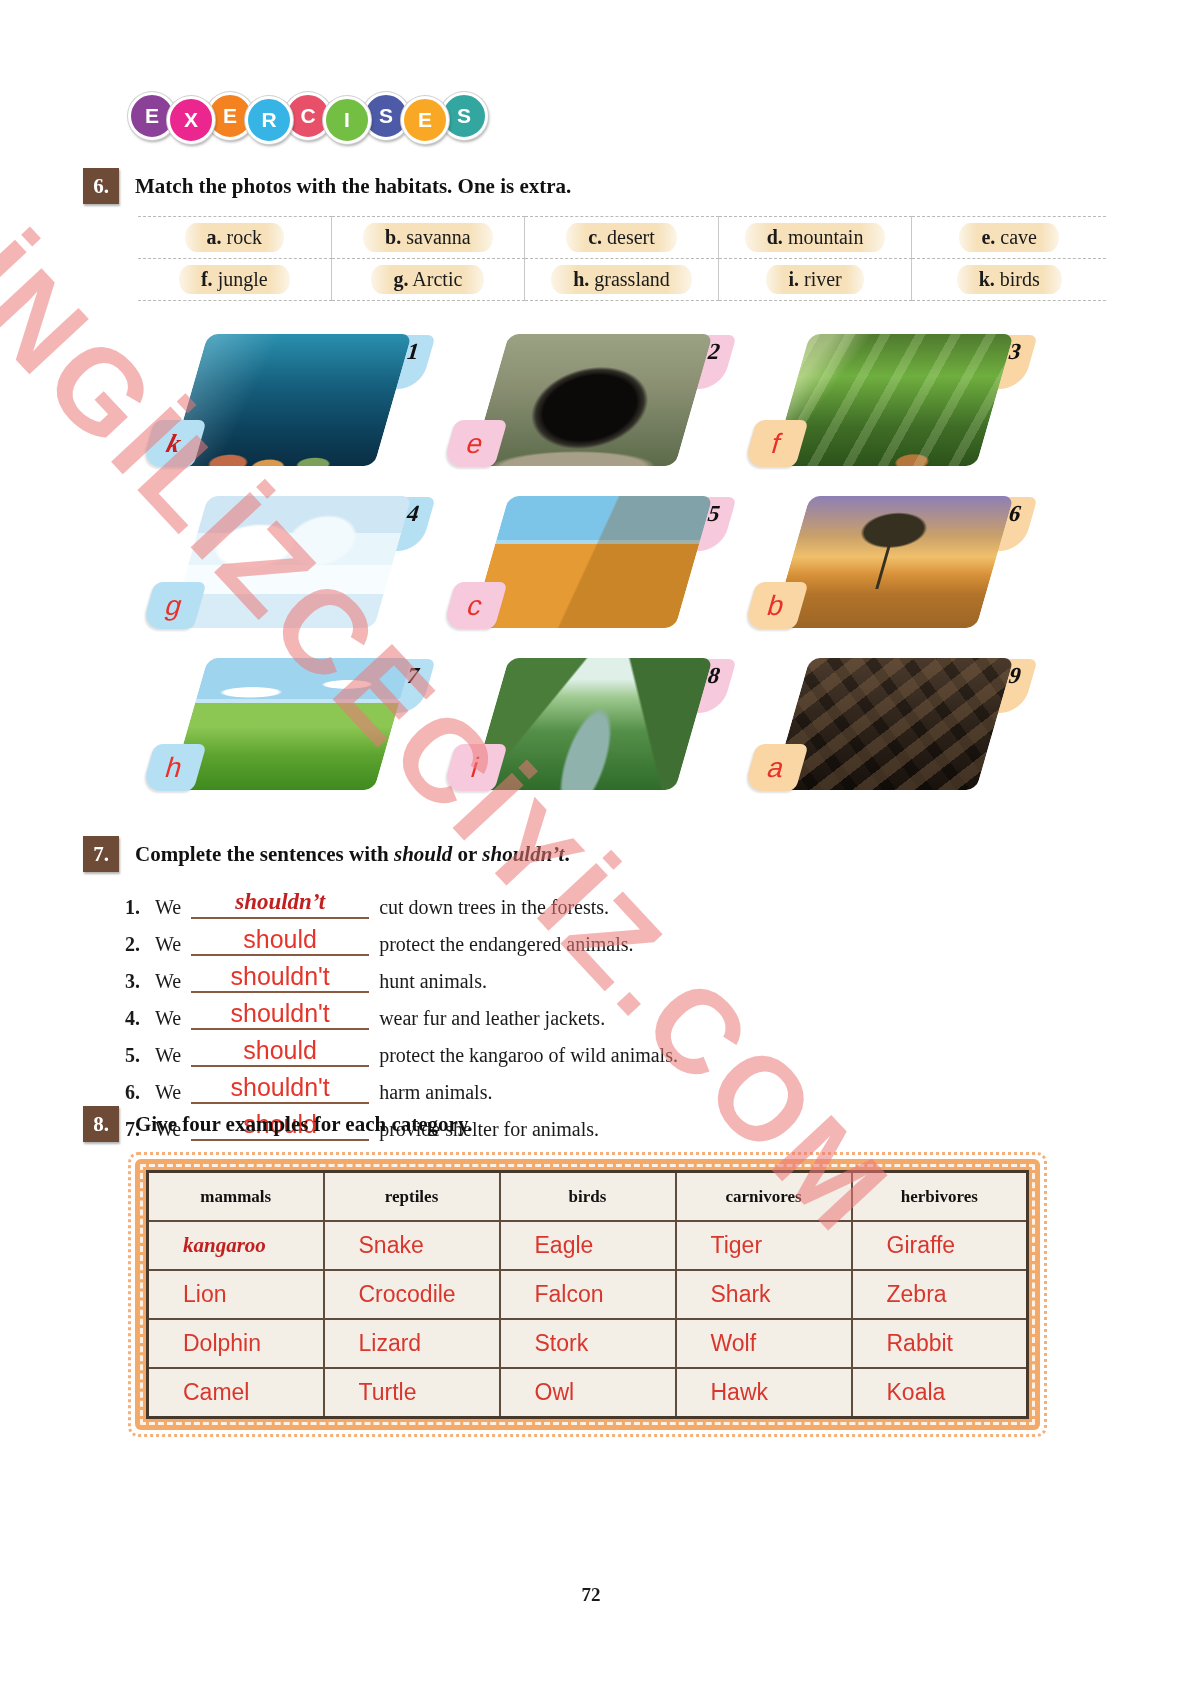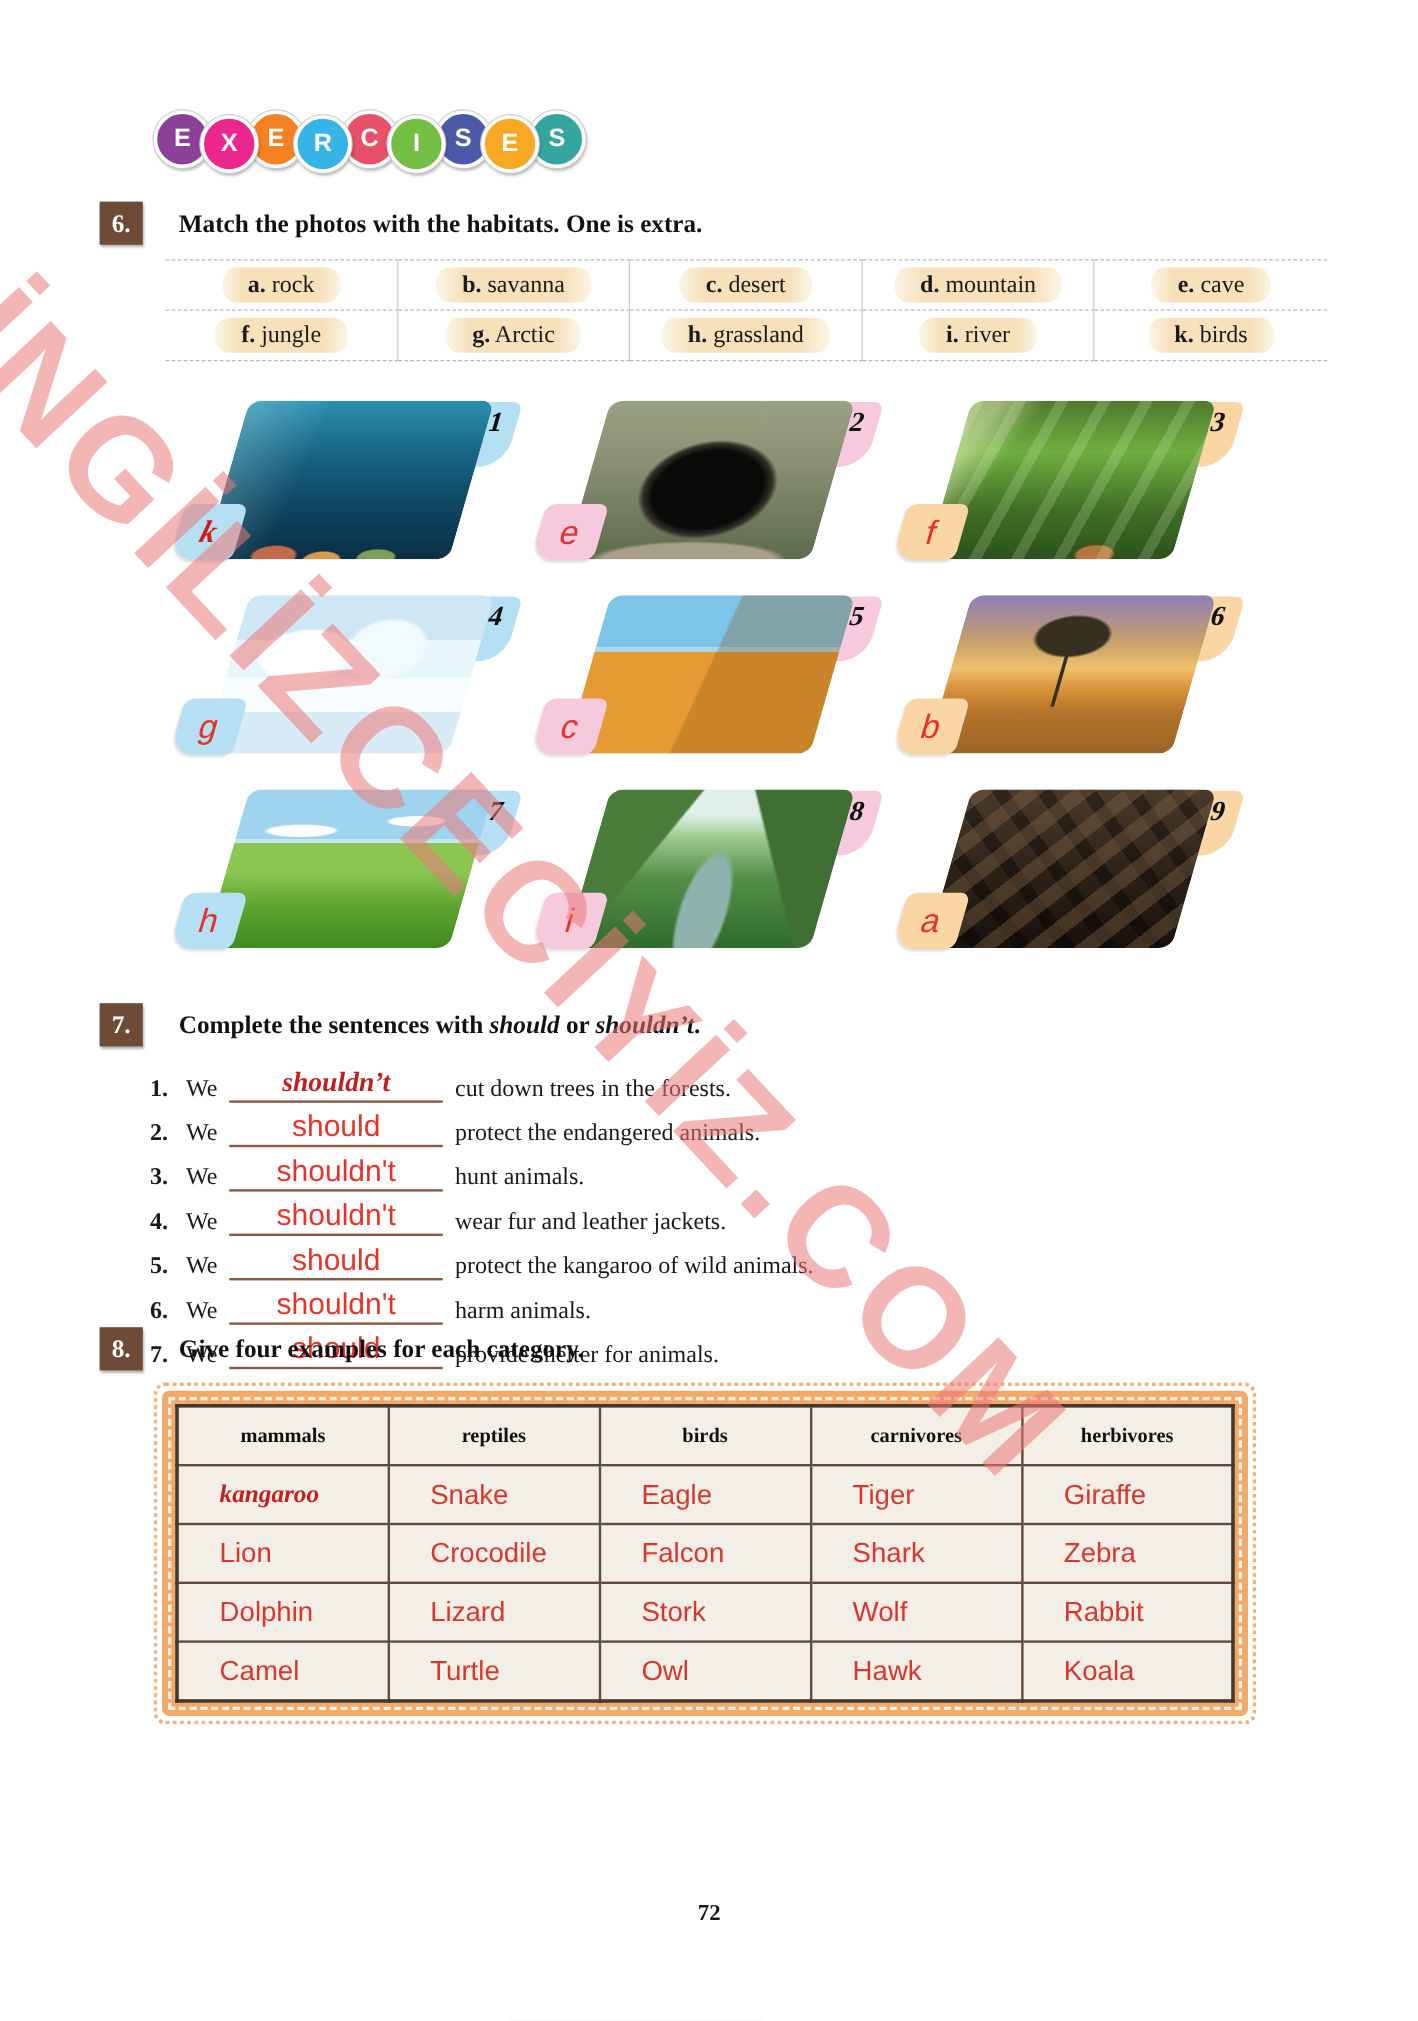--- a/index.html
+++ b/index.html
@@ -18,21 +18,21 @@
        justify-content:center;color:#fff;font-family:"Liberation Sans",sans-serif;
        font-weight:bold;font-size:21px;border:3px solid #fff;
        box-shadow:0 0 0 1px #cfcfcf,1px 2px 3px rgba(0,0,0,.35);margin-left:-9px;}
   .logo .bubble:first-child{margin-left:0;}
   .logo .bubble:nth-child(even){transform:translateY(4px);}
 
   
   .exhead{position:absolute;left:83px;display:flex;align-items:center;z-index:2;}
   .exbadge{width:36px;height:36px;background:#6d4b36;color:#fff;font-weight:bold;font-size:21px;
            display:flex;align-items:center;justify-content:center;box-shadow:1px 2px 2px rgba(0,0,0,.3);}
-  .exinstr{margin-left:30px;font-weight:bold;font-size:21px;color:#111;}
+  .exinstr{margin-left:16px;font-weight:bold;font-size:21px;color:#111;}
   .exinstr i{font-weight:bold;}
 
   
   .opts{position:absolute;left:138px;top:216px;width:968px;display:grid;
         grid-template-columns:repeat(5,1fr);z-index:2;}
   .opt{border-top:1px dashed #b9b9b9;border-bottom:1px dashed #b9b9b9;height:41px;
        display:flex;align-items:center;justify-content:center;position:relative;}
   .opt.row1{border-bottom:none;}
   .opt.colsep{border-right:1px solid #c9c9c9;}
   .brush{background:linear-gradient(90deg,rgba(246,225,186,.35),#f6e1ba 18%,#f6e1ba 82%,rgba(246,225,186,.35));

